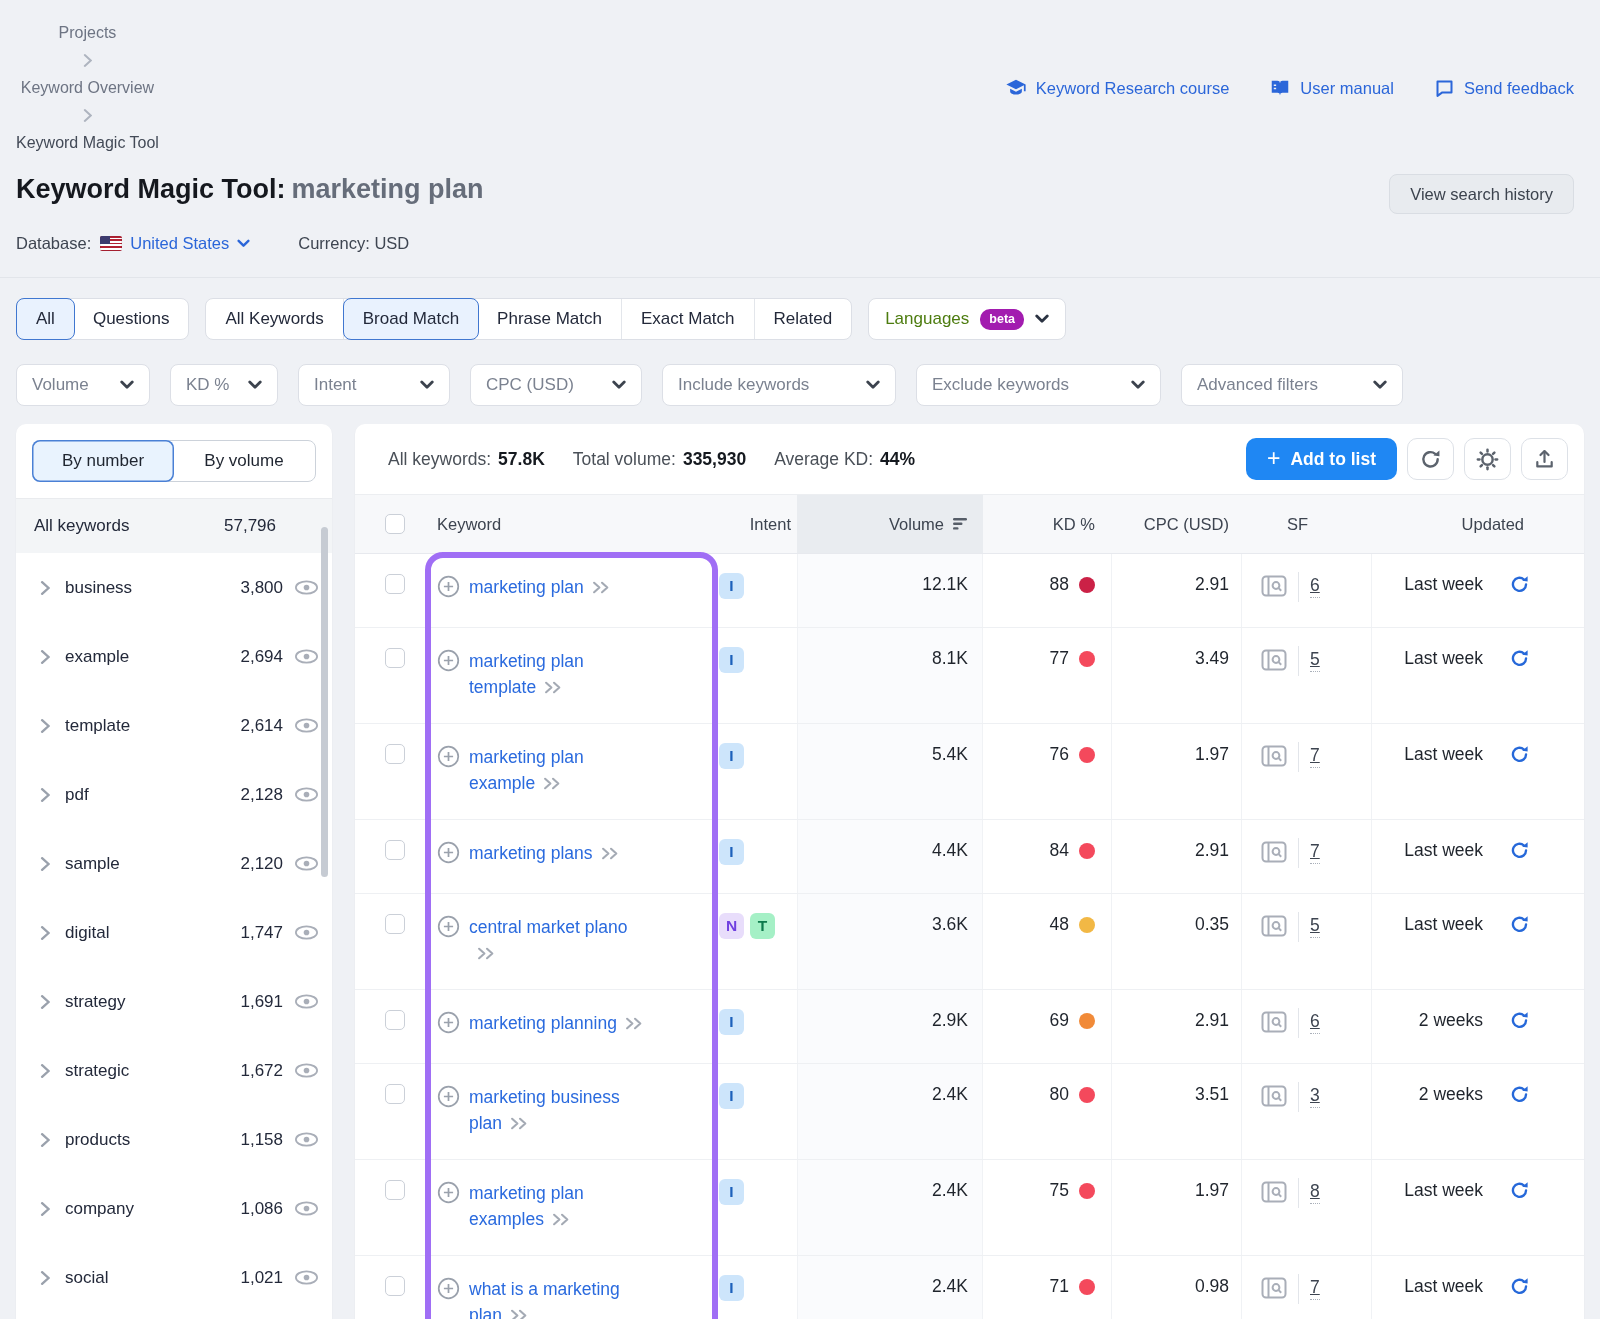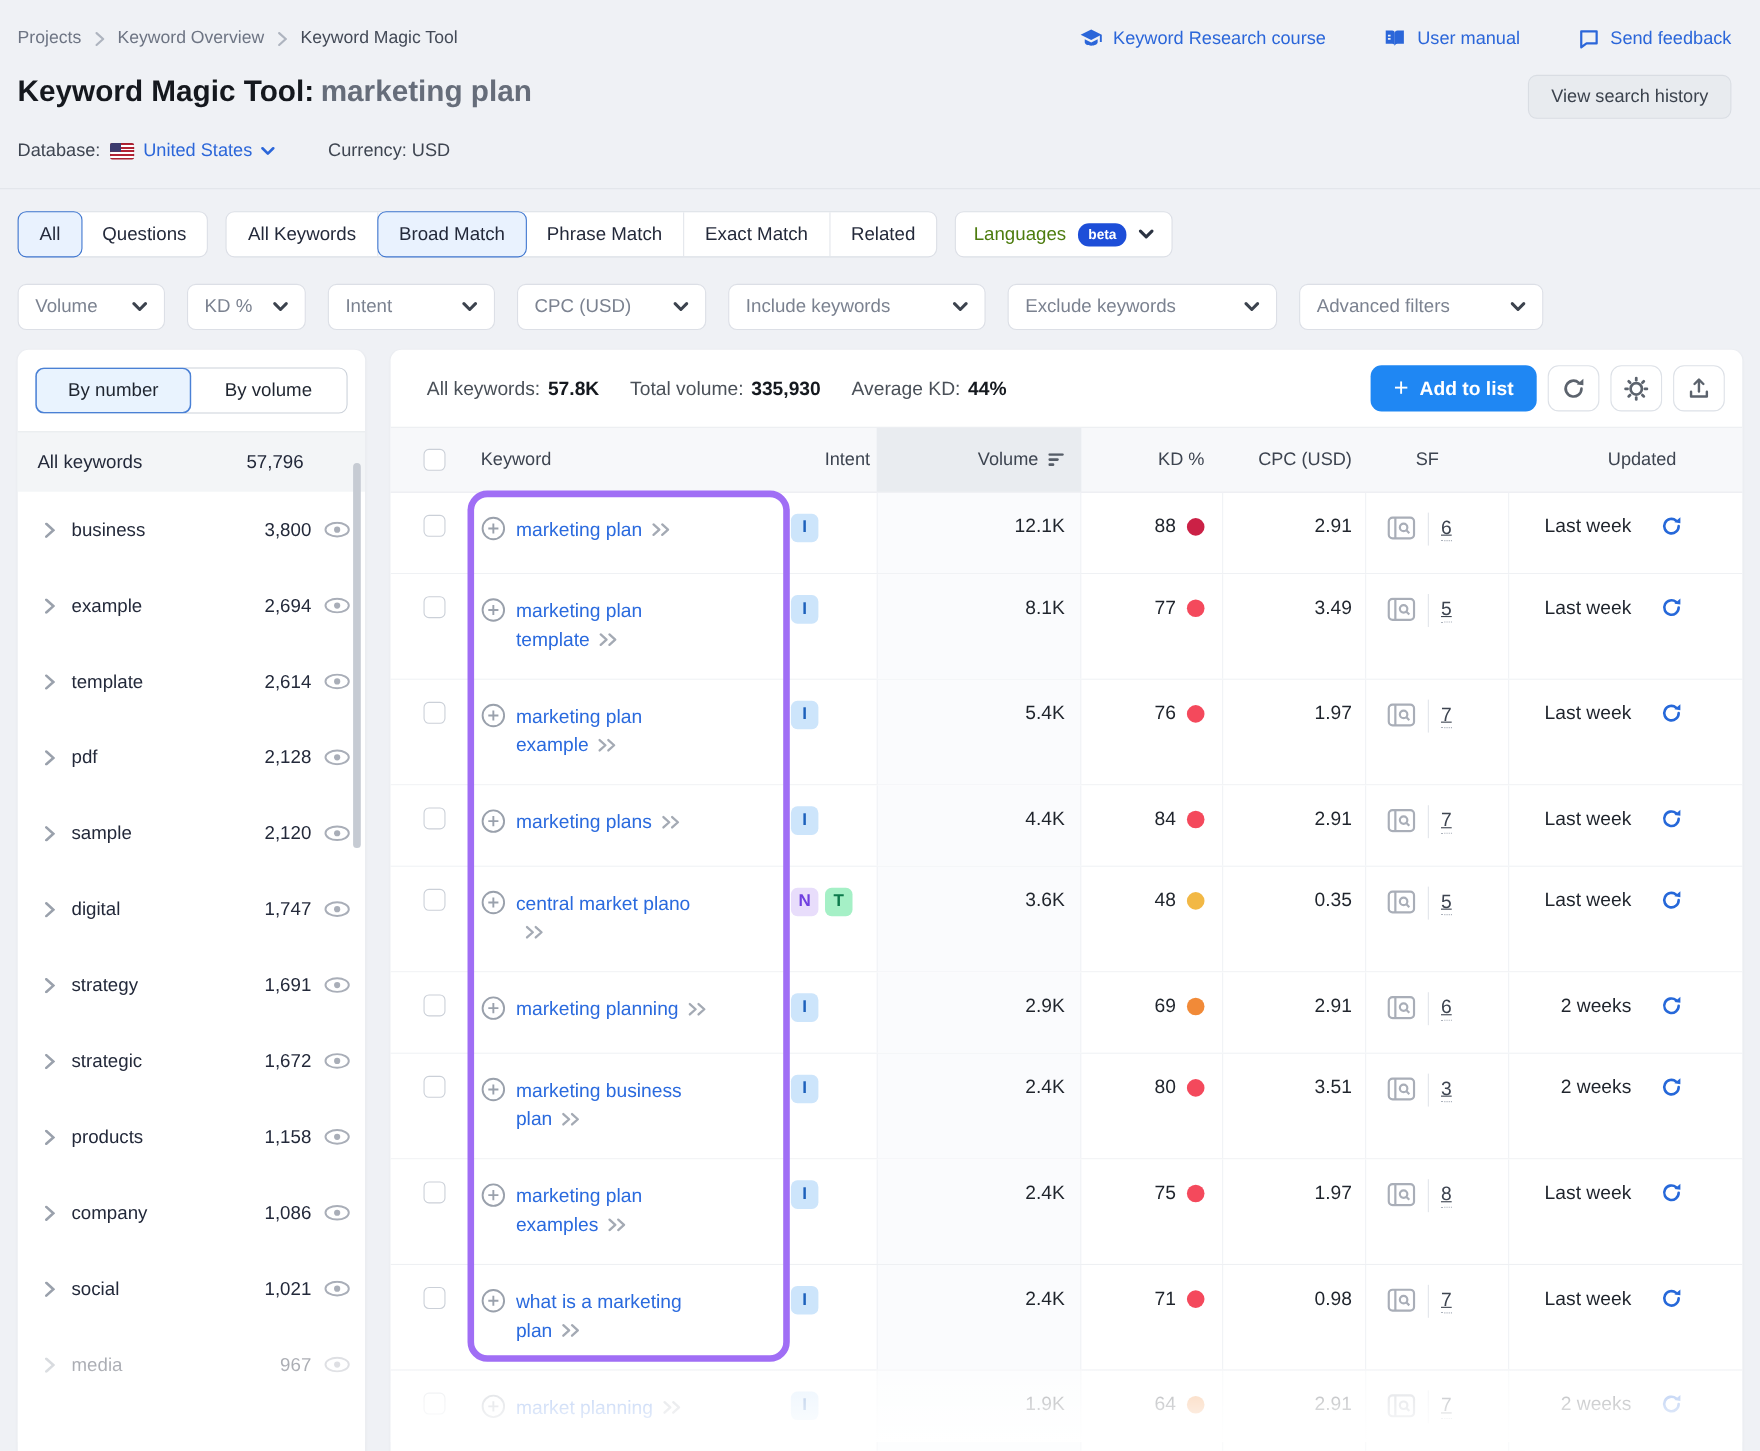--- a/index.html
+++ b/index.html
@@ -5,24 +5,24 @@
   * { box-sizing: border-box; margin: 0; padding: 0; }
   html,body { width:1600px; height:1319px; overflow:hidden; }
   body {
     background:#eff1f5;
     font-family:"Liberation Sans", sans-serif;
     color:#1f242c; position:relative;
   }
   svg { display:block; }
   
   .topbar { display:flex; justify-content:space-between; align-items:center; padding:24px 26px 0 16px; }
-  .breadcrumb { display:flex; align-items:center; gap:12px; font-size:16px; color:#6d7483; }
+  .breadcrumb { display:flex; align-items:center; gap:12px; font-size:16px; color:#6d7483;flex-direction:column; }
   .crumb { cursor:pointer; }
   .crumb.last { color:#434a57; }
-  .top-links { display:flex; align-items:center; gap:52px; }
+  .top-links { display:flex; align-items:center; gap:40px; }
   .top-link { display:flex; align-items:center; gap:9px; color:#2b66d9; font-size:16.5px; cursor:pointer; }
   
   .title-row { display:flex; justify-content:space-between; align-items:flex-start; padding:22px 26px 0 16px; }
   .page-title { font-size:27px; font-weight:700; color:#15181e; }
   .page-title .query { font-weight:600; color:#666d7a; margin-left:6px; }
   .btn-history { height:40px; padding:0 20px; background:#e8ebef; border:1px solid #d9dde3; border-radius:8px;
     font-size:16.5px; color:#3c434e; font-family:inherit; cursor:pointer; }
   
   .db-row { display:flex; align-items:center; padding:20px 16px 24px; font-size:16.5px; color:#3e4551; }
   .db-label { margin-right:9px; }
@@ -189,21 +189,21 @@
     </div>
   <div class="seg-group" id="tab-group-2">
       <span class="seg">All Keywords</span>
       <span class="seg selected">Broad Match</span>
       <span class="seg">Phrase Match</span>
       <span class="seg">Exact Match</span>
       <span class="seg">Related</span>
     </div>
   <div class="lang-pill">
     <span class="lang-label">Languages</span>
-    <span class="beta-badge" id="beta-badge" style="background: #1d4ed8;">beta</span>
+    <span class="beta-badge" id="beta-badge" style="background: #a21caf;">beta</span>
     <svg class="lang-chev" viewBox="0 0 12 8" width="14" height="10">
         <path d="M1.5 1.5 6 6l4.5-4.5" fill="none" stroke="currentColor" stroke-width="2.4" stroke-linecap="round" stroke-linejoin="round"></path>
       </svg>
   </div>
 </div>
 
 <div class="filters-row" id="filters-row">
     <span class="filter-pill" style="width:134px">
       <span>Volume</span>
       <svg class="fchev" viewBox="0 0 12 8" width="14" height="10">

